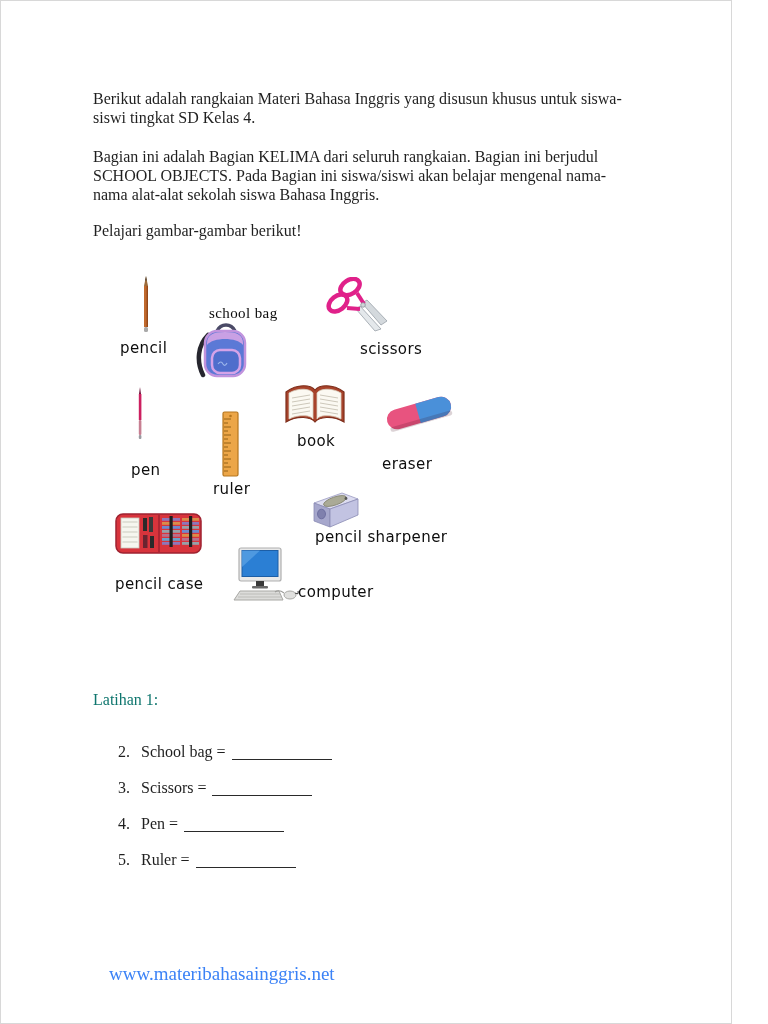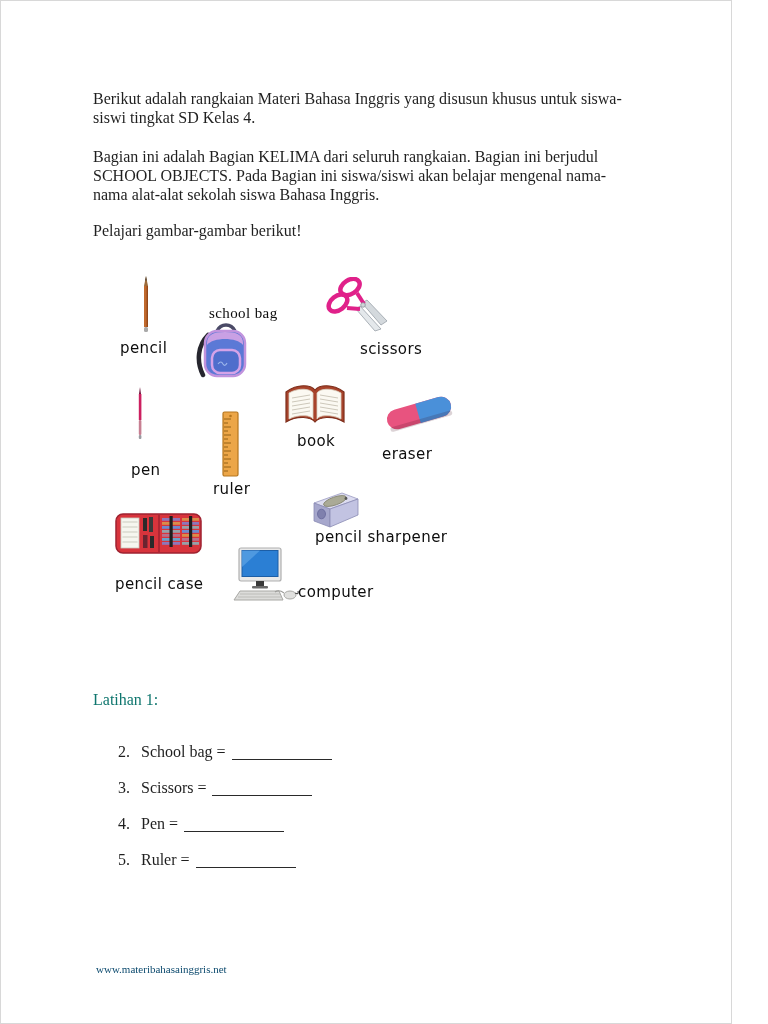--- a/index.html
+++ b/index.html
@@ -21,21 +21,21 @@
     color:#0d0d0d; letter-spacing:0.4px; white-space:nowrap;
   }
   .latihan { position:absolute; left:92px; top:690px; font-size:16px; color:#0f766e; }
   .ex-list { position:absolute; left:117px; top:742px; }
   .ex-item { height:19px; margin-bottom:17px; font-size:16px; color:#1f1f1f; white-space:nowrap; }
   .ex-num { display:inline-block; width:23px; }
   .blank-line {
     display:inline-block; width:100px; height:12px; margin-left:6px;
     border-bottom:1.6px solid #2a2a2a; transform:translateY(3px);
   }
-  .footer { position:absolute; left:95px; top:962px; font-size:11px; color:#0c4a6e; }
+  .footer { position:absolute; left:108px; top:962px; font-size:19px; color:#3b82f6; }
 </style>
 </head>
 <body>
 
 <div class="page">
 
   <div class="para p1">
     <div>Berikut adalah rangkaian Materi Bahasa Inggris yang disusun khusus untuk siswa-</div>
     <div>siswi tingkat SD Kelas 4.</div>
   </div>
@@ -127,21 +127,21 @@
     </svg>
     <div class="obj-label" style="left:296px; top:163px;">book</div>
 
     <svg class="obj" style="left:381px; top:122px;" width="74" height="44" viewBox="0 0 74 44">
       <g transform="rotate(-16 37 22)">
         <rect x="4" y="12" width="66" height="20" rx="10" fill="#e8537f"></rect>
         <path d="M36,12 L60,12 a10,10 0 0 1 10,10 a10,10 0 0 1 -10,10 L36,32 Z" fill="#4a90d9"></path>
         <rect x="5" y="28" width="64" height="5" rx="2.5" fill="rgba(60,10,30,0.18)"></rect>
       </g>
     </svg>
-    <div class="obj-label" style="left:381px; top:176px;">eraser</div>
+    <div class="obj-label" style="left:381px; top:186px;">eraser</div>
 
     <svg class="obj" style="left:303px; top:220px;" width="56" height="42" viewBox="0 0 56 42">
       <polygon points="10,14 38,4 54,10 26,20" fill="#dcdcf0" stroke="#9a9bc2" stroke-width="0.8"></polygon>
       <polygon points="10,14 26,20 26,38 10,32" fill="#a6a7cc" stroke="#8a8bb4" stroke-width="0.8"></polygon>
       <polygon points="26,20 54,10 54,26 26,38" fill="#c2c3e2" stroke="#8a8bb4" stroke-width="0.8"></polygon>
       <ellipse cx="31" cy="12" rx="12" ry="4" fill="#aaaa96" stroke="#84846e" stroke-width="0.8" transform="rotate(-19 31 12)"></ellipse>
       <circle cx="42" cy="9.5" r="1.4" fill="#555"></circle>
       <ellipse cx="17.5" cy="25" rx="4" ry="4.8" fill="#7f80ad" stroke="#66679a" stroke-width="0.8"></ellipse>
     </svg>
     <div class="obj-label" style="left:314px; top:259px;">pencil sharpener</div>

